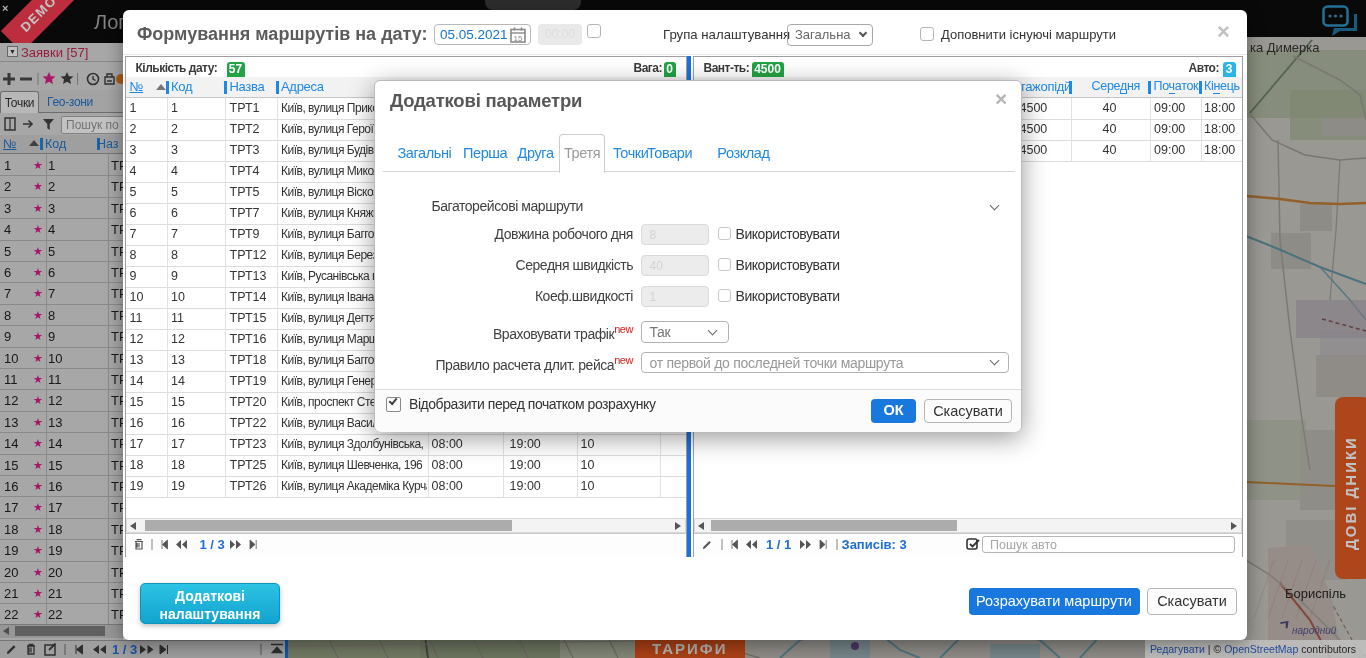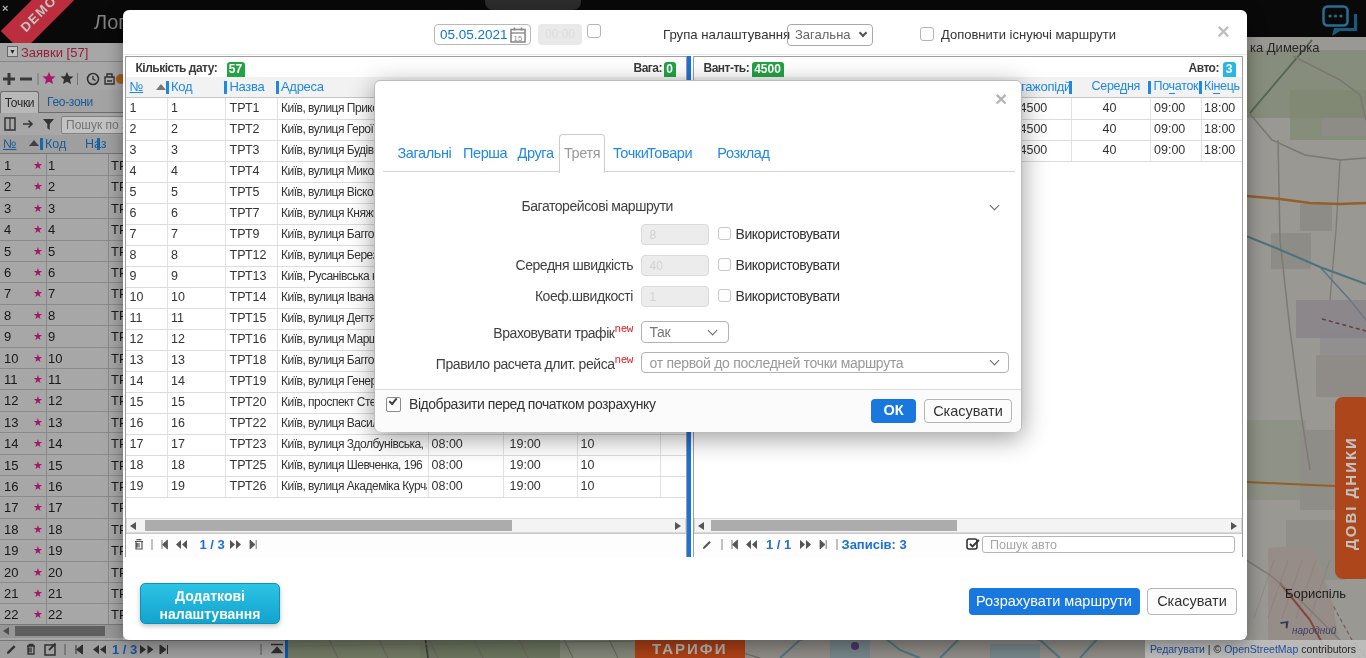--- a/index.html
+++ b/index.html
@@ -42,21 +42,21 @@
 #dialog{left:374px;top:80px;width:648px;height:352px;background:#fff;border:1px solid #bbb;border-radius:6px;
  box-shadow:0 6px 26px rgba(0,0,0,0.4);z-index:20;}
 #dialog .dtitle{left:15px;top:9px;font-size:18.5px;font-weight:bold;color:#575757;letter-spacing:-0.2px;}
 .tab{position:absolute;font-size:14.5px;letter-spacing:-0.4px;color:#2189e4;}
 .dlabel{position:absolute;font-size:14px;letter-spacing:-0.45px;color:#3f3f3f;text-align:right;white-space:nowrap;}
 .dsel{position:absolute;border:1px solid #b3b3b3;border-radius:4px;background:#fff;font-size:14px;letter-spacing:-0.3px;color:#777;}
 .dinp{position:absolute;border:1px solid #dadada;border-radius:4px;background:#ececec;font-size:12px;color:#d2d2d2;}
 .dcheck{position:absolute;border:1px solid #c8c8c8;border-radius:3px;background:#fefefe;}
 .dtext{position:absolute;font-size:14px;letter-spacing:-0.45px;color:#333;white-space:nowrap;}
 .chev{position:absolute;width:8px;height:8px;border-left:2px solid #777;border-bottom:2px solid #777;transform:rotate(-45deg);}
-.newsup{color:#e02020;font-size:11px;vertical-align:6px;font-family:Liberation Mono, monospace;}
+.newsup{color:#e02020;font-size:11px;vertical-align:6px;}
 </style></head><body>
 <div id="stage">
 <div id="topbar" class="abs"></div>
     <div id="sbtopext" class="abs"></div>
     <div class="abs" style="left:2px;top:2px;color:#e8e8e8;font-size:11px;font-weight:bold;">×</div>
     <div class="abs" style="left:94px;top:11px;font-size:20px;color:#aaa;z-index:1;">Логістика</div>
     <div class="abs" style="left:485px;top:-8px;width:96px;height:18px;background:#3c3c3c;border-radius:8px;"></div>
     <svg class="abs" style="left:1322px;top:5px;" width="38" height="31" viewBox="0 0 38 31">
 <rect x="1.5" y="1.5" width="24" height="19" rx="4" fill="none" stroke="#2f93c6" stroke-width="2.5"></rect>
 <circle cx="8" cy="11" r="1.6" fill="#2f93c6"></circle>
@@ -92,21 +92,21 @@
 <path d="M19 8 h9 m-3.5 -3.5 l3.5 3.5 -3.5 3.5" stroke="#444" stroke-width="1.6" fill="none"></path>
 <path d="M39 3 h11 l-4.3 5 v6 l-2.4 -1.8 v-4.2 z" fill="#444"></path>
 </svg>
       <div class="abs" style="left:61px;top:72.5px;width:70px;height:18px;background:#fff;border:1px solid #aaa;border-radius:2px;font-size:12px;color:#999;line-height:17px;padding-left:4px;overflow:hidden;white-space:nowrap;">Пошук по з</div>
       <div class="abs" style="left:0;top:92px;width:123px;height:19px;background:#d2d2d2;border-bottom:1px solid #9a9a9a;"></div>
       <div class="abs" style="left:3px;top:94px;font-size:12.5px;color:#2277cc;text-decoration:underline;">№</div>
       <div class="abs" style="left:29px;top:97px;width:0;height:0;border-left:5px solid transparent;border-right:5px solid transparent;border-bottom:6px solid #555;"></div>
       <div class="abs" style="left:40px;top:95px;width:2.5px;height:12px;background:#1e88e5;"></div>
       <div class="abs" style="left:45px;top:94px;font-size:12.5px;color:#2277cc;">Код</div>
       <div class="abs" style="left:97px;top:95px;width:2.5px;height:12px;background:#1e88e5;"></div>
-      <div class="abs" style="left:85px;top:94px;font-size:12.5px;color:#2277cc;">Наз</div>
+      <div class="abs" style="left:97px;top:94px;font-size:12.5px;color:#2277cc;">Наз</div>
       <div class="vline" style="left:46px;top:111px;height:471px;background:#b6b6b6;"></div>
       <div class="vline" style="left:108px;top:111px;height:471px;background:#b6b6b6;"></div>
       <div class="rline" style="left:0;top:132.4px;width:123px;background:#b6b6b6;"></div>
       <div class="scell" style="left:4px;top:115.0px;">1</div>
       <div class="scell" style="left:33px;top:116.0px;font-size:11px;color:#d6208a;">★</div>
       <div class="scell" style="left:48px;top:115.0px;">1</div>
       <div class="scell" style="left:111px;top:115.0px;">ТРТ1</div>
       <div class="rline" style="left:0;top:153.8px;width:123px;background:#b6b6b6;"></div>
       <div class="scell" style="left:4px;top:136.4px;">2</div>
       <div class="scell" style="left:33px;top:137.4px;font-size:11px;color:#d6208a;">★</div>
@@ -293,20 +293,21 @@
       <path d="M998.0 583.0 l4 6.5 l-1.6 0.8 l-3.2-4 l-3.2 4 l-1.6-0.8 z" fill="#4a4a78" transform="rotate(40 998.0 587.0)"></path>
       <rect x="347.0" y="603.0" width="110.0" height="18.0" fill="#e0551c"></rect>
       <text x="364.0" y="617.0" fill="#f0ede9" font-size="15" font-weight="bold" letter-spacing="2">ТАРИФИ</text>
       <rect x="857.0" y="603.0" width="221.0" height="18.0" fill="#ffffff" opacity="0.85"></rect>
       <text x="862.0" y="616.0" font-size="10.5"><tspan fill="#3366cc">Редагувати</tspan><tspan fill="#333"> | © </tspan><tspan fill="#3366cc">OpenStreetMap</tspan><tspan fill="#333"> contributors</tspan></text>
       <rect x="1047.0" y="360.0" width="36" height="182" rx="8" fill="#e55d24"></rect>
       <text x="1068.0" y="456.0" fill="#fff" font-size="15" font-weight="bold" letter-spacing="2" transform="rotate(-90 1068.0 456.0)" text-anchor="middle">ДОВІ ДНИКИ</text>
     </svg>
     <div id="overlay" class="abs"></div>
     <div id="modal" class="abs">
+      <div class="title abs">Формування маршрутів на дату:</div>
       <div class="abs" style="left:311px;top:13.5px;width:97px;height:21px;border:1px solid #b8b8b8;border-radius:4px;"></div>
       <div class="abs" style="left:317px;top:17px;font-size:13.5px;color:#1273d4;">05.05.2021</div>
       <svg class="abs" style="left:387px;top:16.5px;" width="16" height="16" viewBox="0 0 16 16">
 <rect x="1" y="2.5" width="14" height="12.5" fill="none" stroke="#8a8a8a" stroke-width="1.6"></rect>
 <path d="M1 6 h14" stroke="#8a8a8a" stroke-width="1.4"></path>
 <path d="M4.5 0.5 v3 M11.5 0.5 v3" stroke="#8a8a8a" stroke-width="1.6"></path>
 <text x="8" y="13.5" font-size="8" fill="#8a8a8a" text-anchor="middle">15</text>
 </svg>
       <div class="abs" style="left:415px;top:13.5px;width:44px;height:21px;background:#e9e9e9;border-radius:4px;color:#dcdcdc;font-size:12px;line-height:21px;text-align:center;">00:00</div>
       <div class="abs" style="left:464px;top:14px;width:14px;height:14px;border:1px solid #b5b5b5;border-radius:3px;background:#fff;"></div>
@@ -581,32 +582,34 @@
 </svg>
         <div class="inp" style="left:288.5px;top:479px;width:253px;height:17px;line-height:16px;padding-left:7px;">Пошук авто</div>
       </div>
       <div class="abs" style="left:17px;top:573px;width:140px;height:41px;border-radius:5px;
  background:linear-gradient(#2cc3e4,#13a3cf);border:1px solid #0e93bd;box-shadow:0 2px 5px rgba(0,0,0,0.25);
  color:#fff;font-weight:bold;font-size:14px;text-align:center;line-height:18px;padding-top:3px;">Додаткові<br>налаштування</div>
       <div class="btn-blue" style="left:845.5px;top:578px;width:171px;height:27px;font-size:14.5px;line-height:27px;">Розрахувати маршрути</div>
       <div class="btn-white" style="left:1024px;top:578px;width:90px;height:27px;font-size:14.5px;line-height:25px;">Скасувати</div>
     </div>
     <div id="dialog" class="abs">
+      <div class="dtitle abs">Додаткові параметри</div>
       <div class="abs" style="left:620px;top:6px;font-size:21px;color:#b5b5b5;font-weight:bold;">×</div>
       <div class="abs" style="left:8px;top:90px;width:632px;height:1px;background:#d6d6d6;"></div>
       <div class="tab" style="left:22.5px;top:64px;">Загальні</div>
       <div class="tab" style="left:88.0px;top:64px;">Перша</div>
       <div class="tab" style="left:142.6px;top:64px;">Друга</div>
       <div class="tab" style="left:238.0px;top:64px;">Точки</div>
       <div class="tab" style="left:272px;top:64px;">Товари</div>
       <div class="tab" style="left:342.3px;top:64px;">Розклад</div>
       <div class="abs" style="left:184px;top:53px;width:46px;height:39px;background:#fff;border:1px solid #ccc;border-bottom:none;border-radius:4px 4px 0 0;
  font-size:14.5px;letter-spacing:-0.4px;color:#999;text-align:center;line-height:36px;">Третя</div>
-      <div class="dlabel" style="left:0px;top:117.0px;width:298px;">Багаторейсові маршрути</div>
+      <div class="dlabel" style="left:0px;top:117.0px;width:208px;">Багаторейсові маршрути</div>
       <div class="chev" style="left:616px;top:121px;width:7px;height:7px;border-width:1.5px;border-color:#666;"></div>
+      <div class="dlabel" style="left:0px;top:144.5px;width:258px;">Довжина робочого дня</div>
       <div class="dinp" style="left:265.5px;top:142.5px;width:68.5px;height:21.5px;line-height:20px;padding-left:8px;">8</div>
       <div class="dcheck" style="left:343px;top:146.0px;width:13px;height:13px;"></div>
       <div class="dtext" style="left:360.5px;top:144.5px;">Використовувати</div>
       <div class="dlabel" style="left:0px;top:175.5px;width:258px;">Середня швидкість</div>
       <div class="dinp" style="left:265.5px;top:173.5px;width:68.5px;height:21.5px;line-height:20px;padding-left:8px;">40</div>
       <div class="dcheck" style="left:343px;top:177.0px;width:13px;height:13px;"></div>
       <div class="dtext" style="left:360.5px;top:175.5px;">Використовувати</div>
       <div class="dlabel" style="left:0px;top:206.5px;width:258px;">Коеф.швидкості</div>
       <div class="dinp" style="left:265.5px;top:204.5px;width:68.5px;height:21.5px;line-height:20px;padding-left:8px;">1</div>
       <div class="dcheck" style="left:343px;top:208.0px;width:13px;height:13px;"></div>

